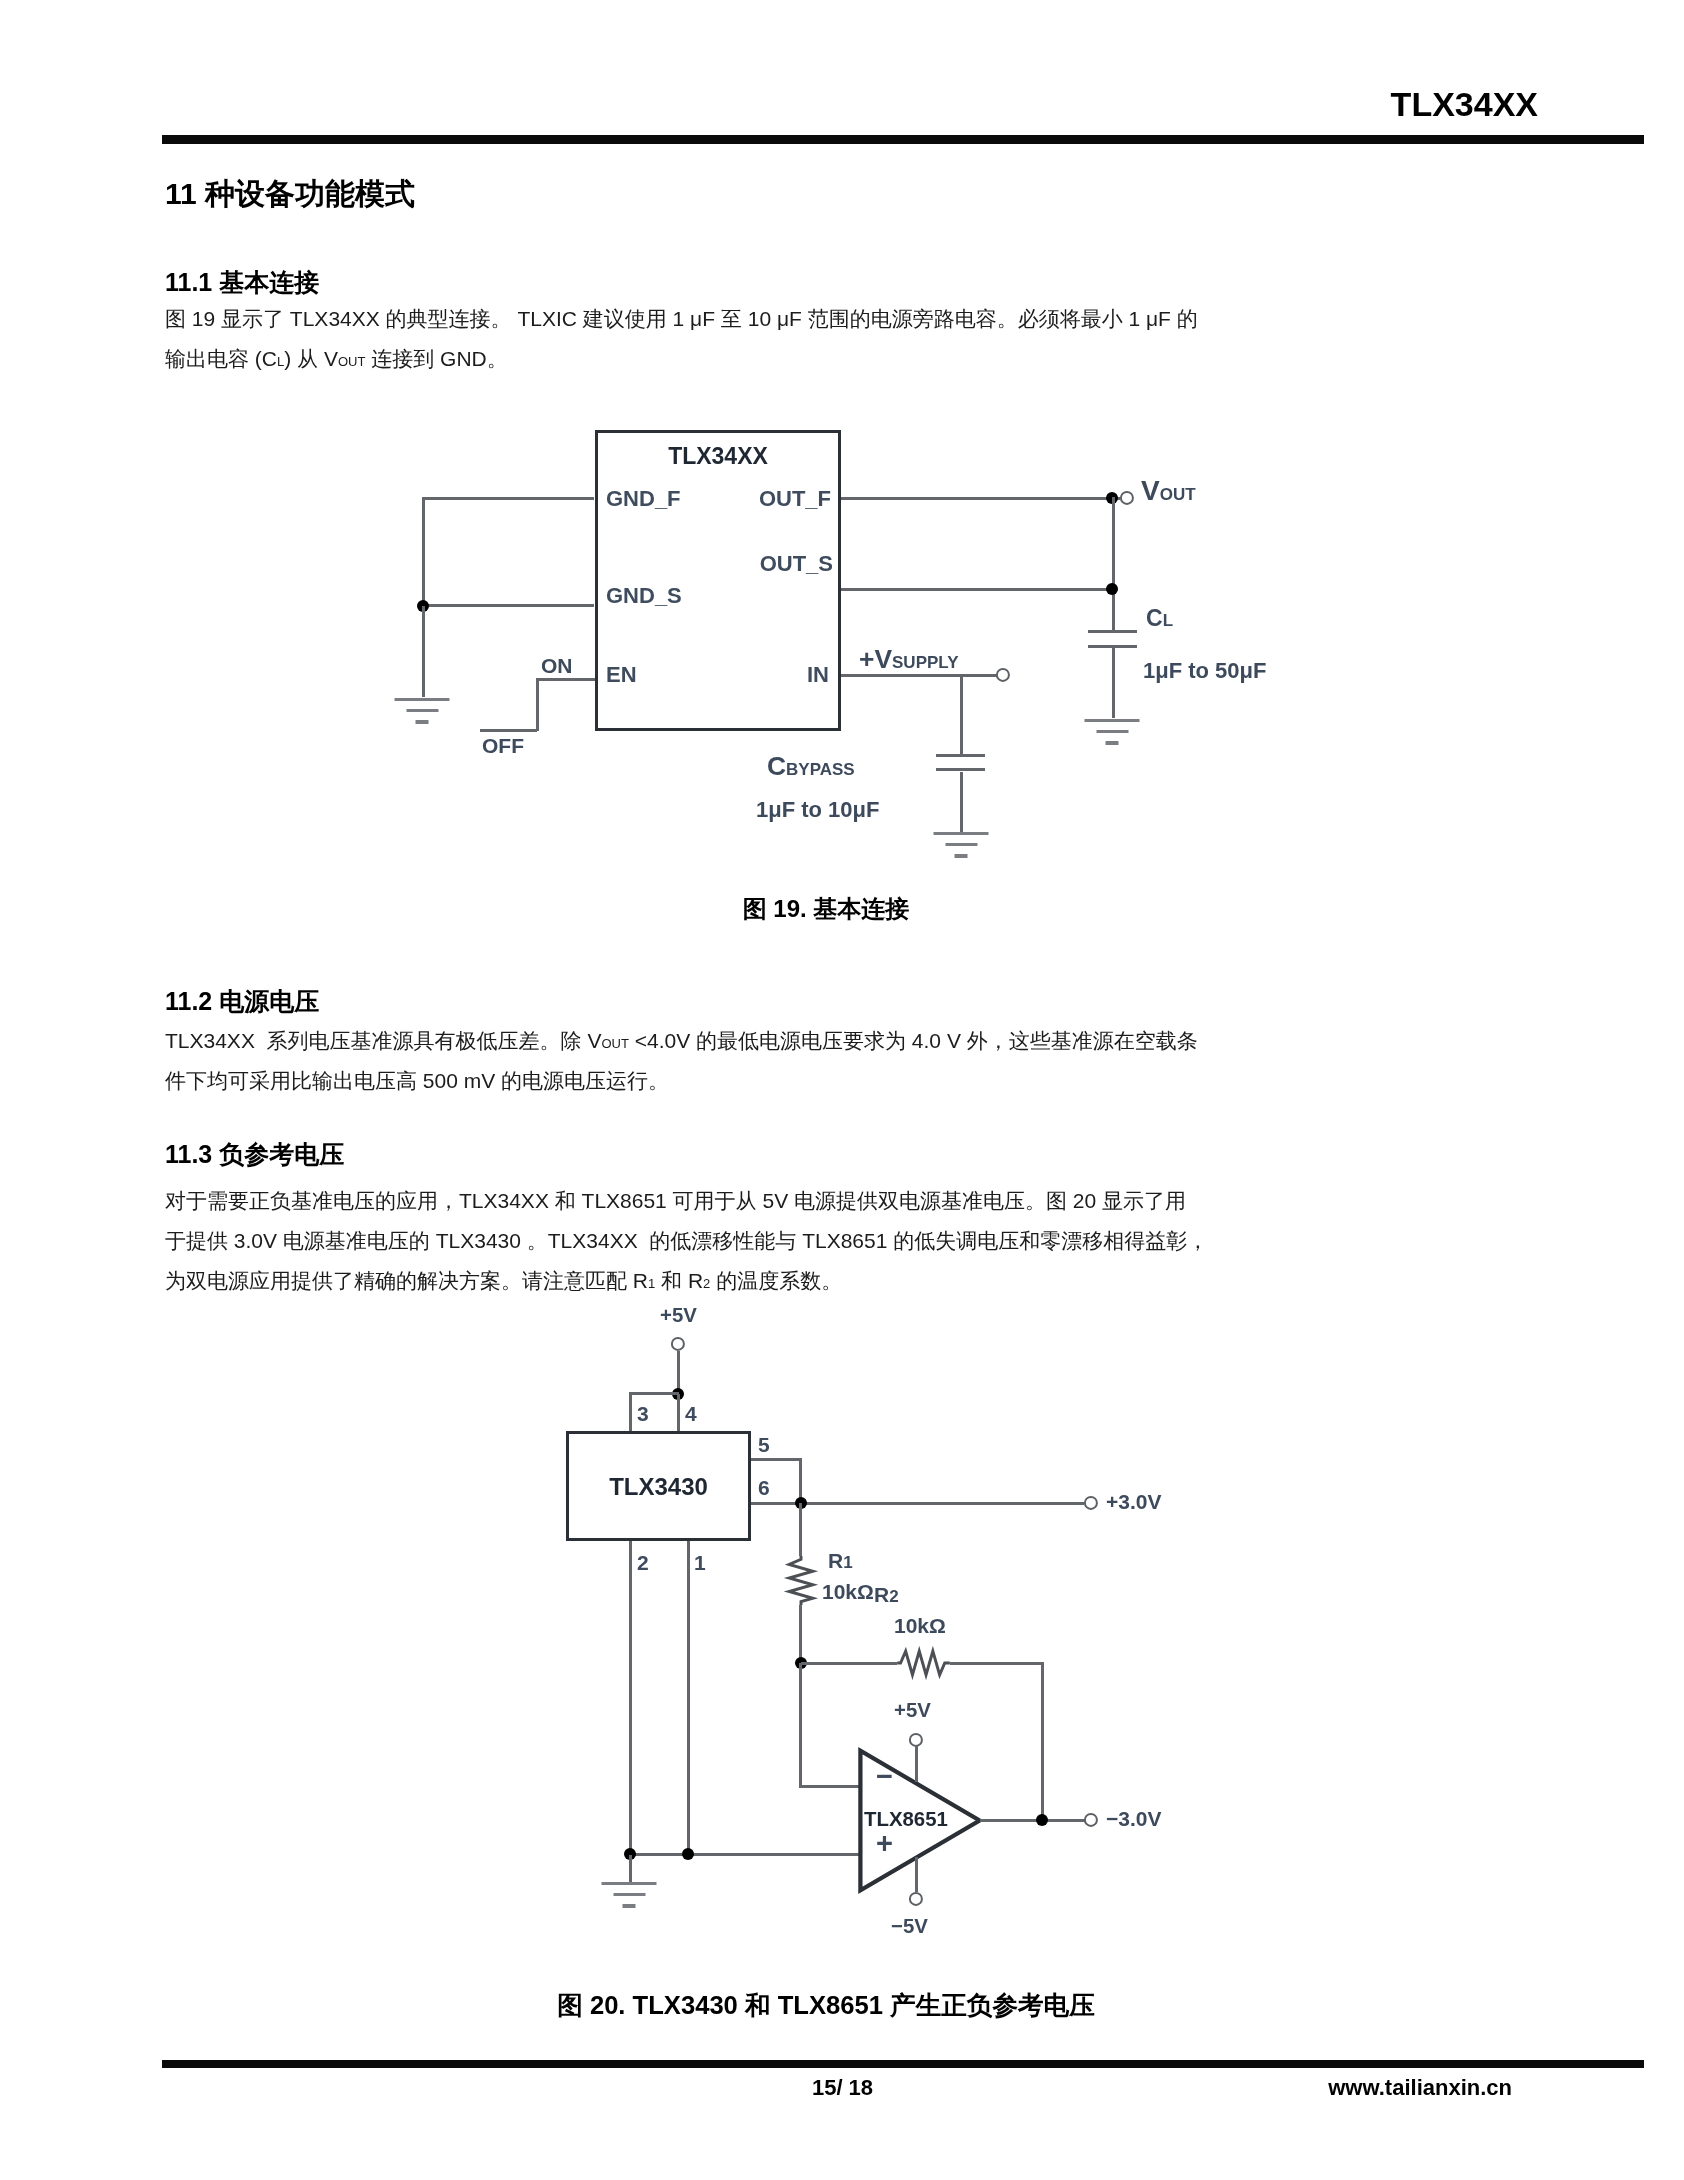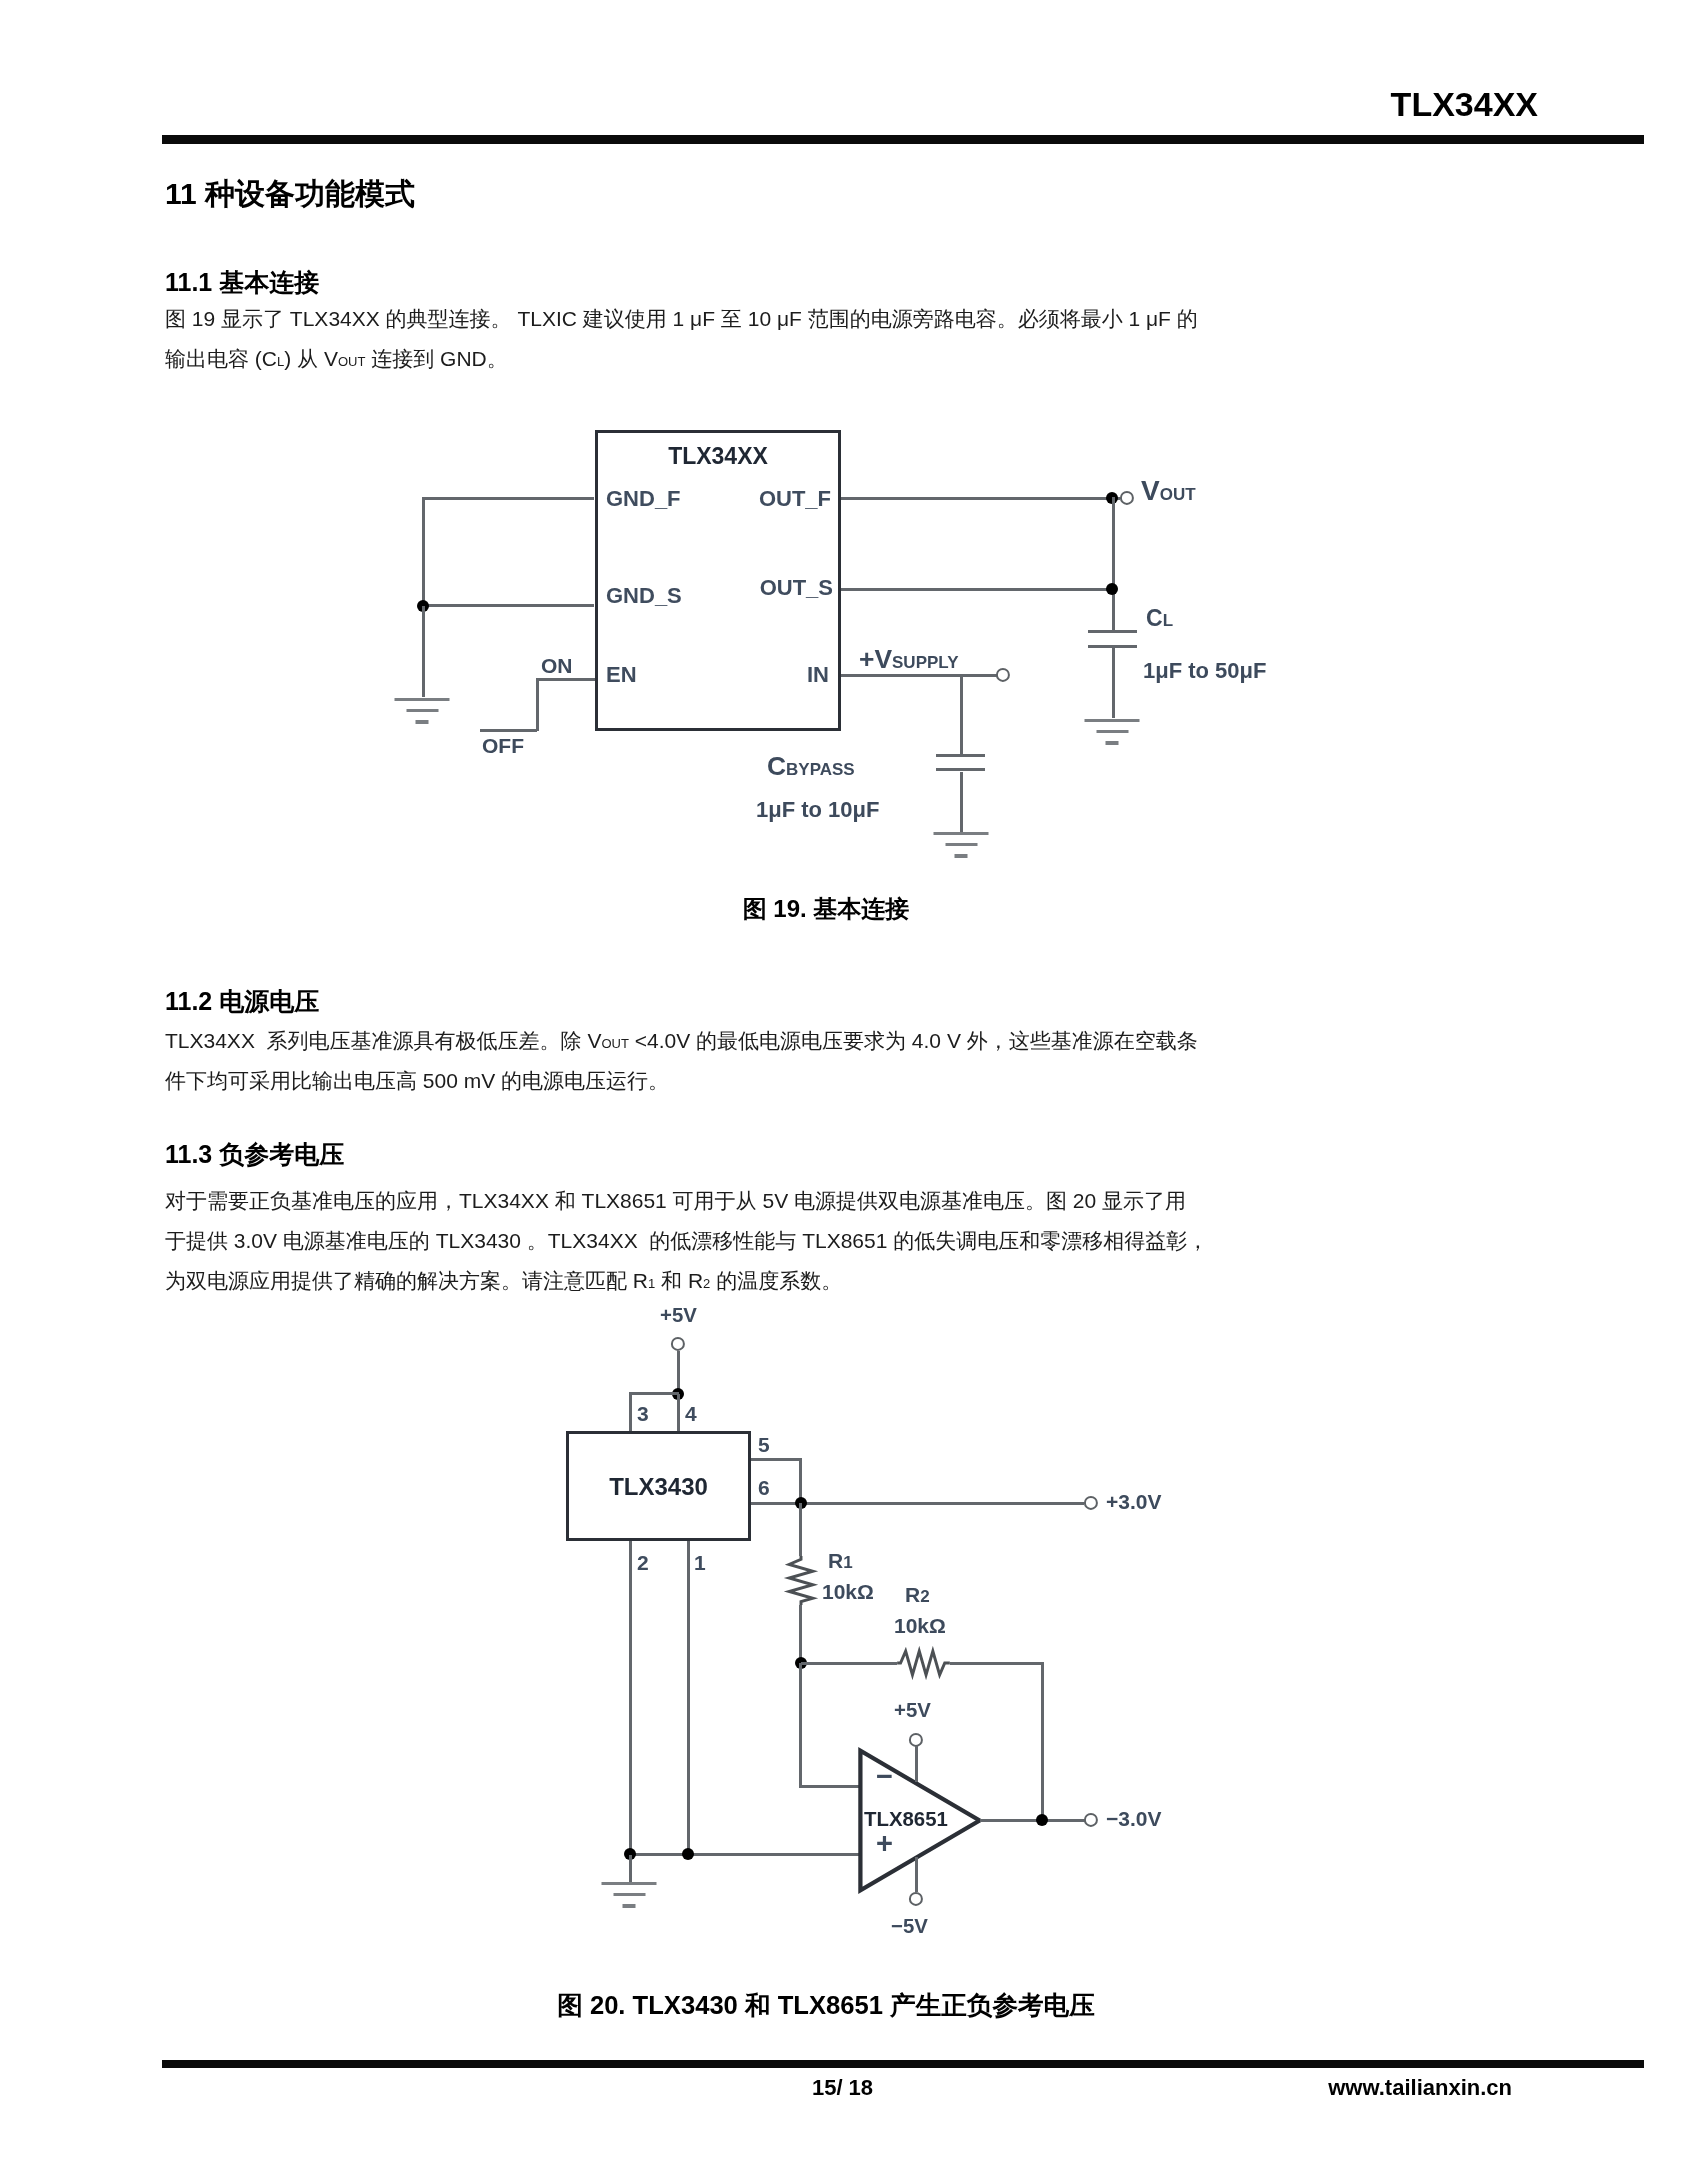--- a/index.html
+++ b/index.html
@@ -49,21 +49,21 @@
   <div class="abs" style="left:0;top:0;width:1685px;height:937px;">
 
     <div class="icbox" style="left:595px;top:430px;width:246px;height:301px;">
       <div class="ictitle" style="top:10.2px;font-size:23px;">TLX34XX</div>
     </div>
 
     <div class="pin" style="left:606px;top:486px;">GND_F</div>
     <div class="pin" style="left:606px;top:583px;">GND_S</div>
     <div class="pin" style="left:606px;top:662px;">EN</div>
     <div class="pin" style="right:854px;top:486px;">OUT_F</div>
-    <div class="pin" style="right:852px;top:575px;margin-left:36px;">OUT_S</div>
+    <div class="pin" style="right:852px;top:551px;margin-left:36px;">OUT_S</div>
     <div class="pin" style="right:856px;top:662px;margin-left:9px;">IN</div>
 
     <i class="w" style="left:422px;top:497px;width:172px;height:2.6px;"></i>
     <i class="w" style="left:422px;top:497px;width:2.6px;height:109px;"></i>
     <i class="w" style="left:422px;top:604px;width:172px;height:2.6px;"></i>
     <span class="dot" style="left:423px;top:606px;"></span>
     <i class="w" style="left:422px;top:606px;width:2.6px;height:91px;"></i>
     <div class="gnd" style="left:422px;top:698px;">
         <i></i>
         <i></i>
@@ -153,21 +153,21 @@
     <i class="w" style="left:799px;top:327px;width:2.6px;height:60px;"></i>
     <div class="dlabel" style="left:828px;top:271px;"><span style="font-size:21px;">R</span><span class="ssub">1</span></div>
     <div class="dlabel" style="left:822px;top:302px;font-size:21px;">10kΩ</div>
     <span class="dot" style="left:801px;top:385px;"></span>
 
     <i class="w" style="left:801px;top:384px;width:96px;height:2.6px;"></i>
     <svg style="left:897px;top:368px;" width="53" height="34" viewBox="0 0 62 40">
         <polyline points="0,20 4,20 10,6 18,34 26,6 34,34 42,6 50,34 56,20 62,20" fill="none" stroke="#4c5054" stroke-width="3.5"></polyline>
       </svg>
     <i class="w" style="left:950px;top:384px;width:94px;height:2.6px;"></i>
-    <div class="dlabel" style="left:905px;top:305px;"><span style="font-size:21px;">R</span><span class="ssub">2</span></div>
+    <div class="dlabel" style="left:874px;top:305px;"><span style="font-size:21px;">R</span><span class="ssub">2</span></div>
     <div class="dlabel" style="left:894px;top:336px;font-size:21px;">10kΩ</div>
     <i class="w" style="left:1041px;top:384px;width:2.6px;height:159px;"></i>
 
     <i class="w" style="left:799px;top:385px;width:2.6px;height:124px;"></i>
     <i class="w" style="left:799px;top:507px;width:61px;height:2.6px;"></i>
 
     <i class="w" style="left:629px;top:263px;width:2.6px;height:313px;"></i>
     <i class="w" style="left:687px;top:263px;width:2.6px;height:313px;"></i>
     <div class="pin" style="left:637px;top:273px;font-size:21px;">2</div>
     <div class="pin" style="left:694px;top:273px;font-size:21px;">1</div>

